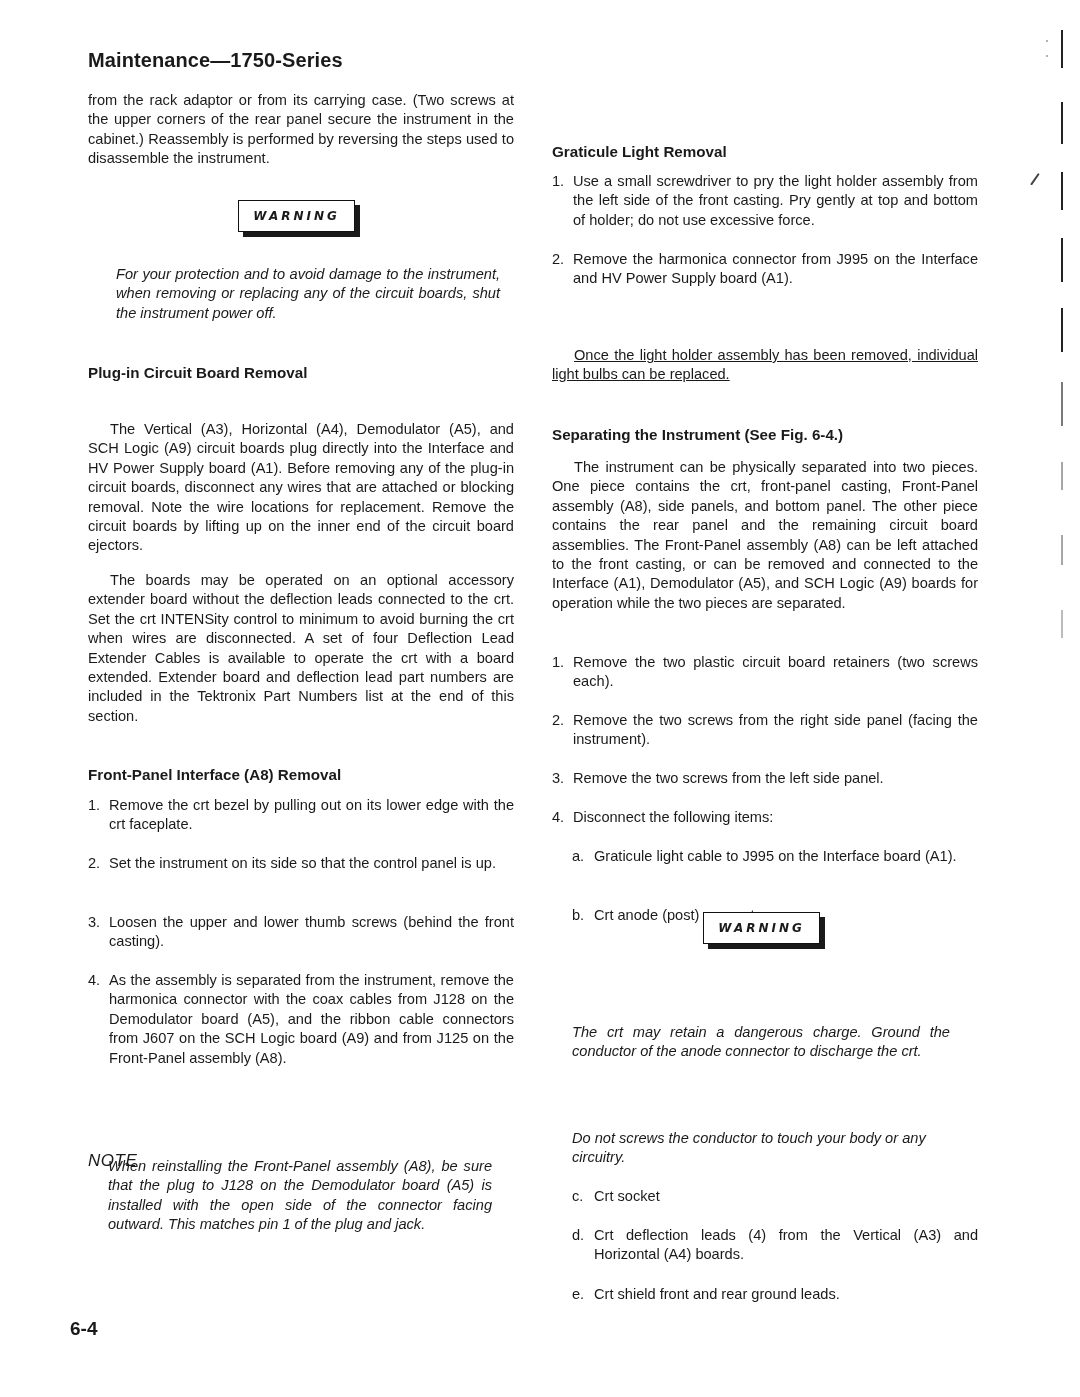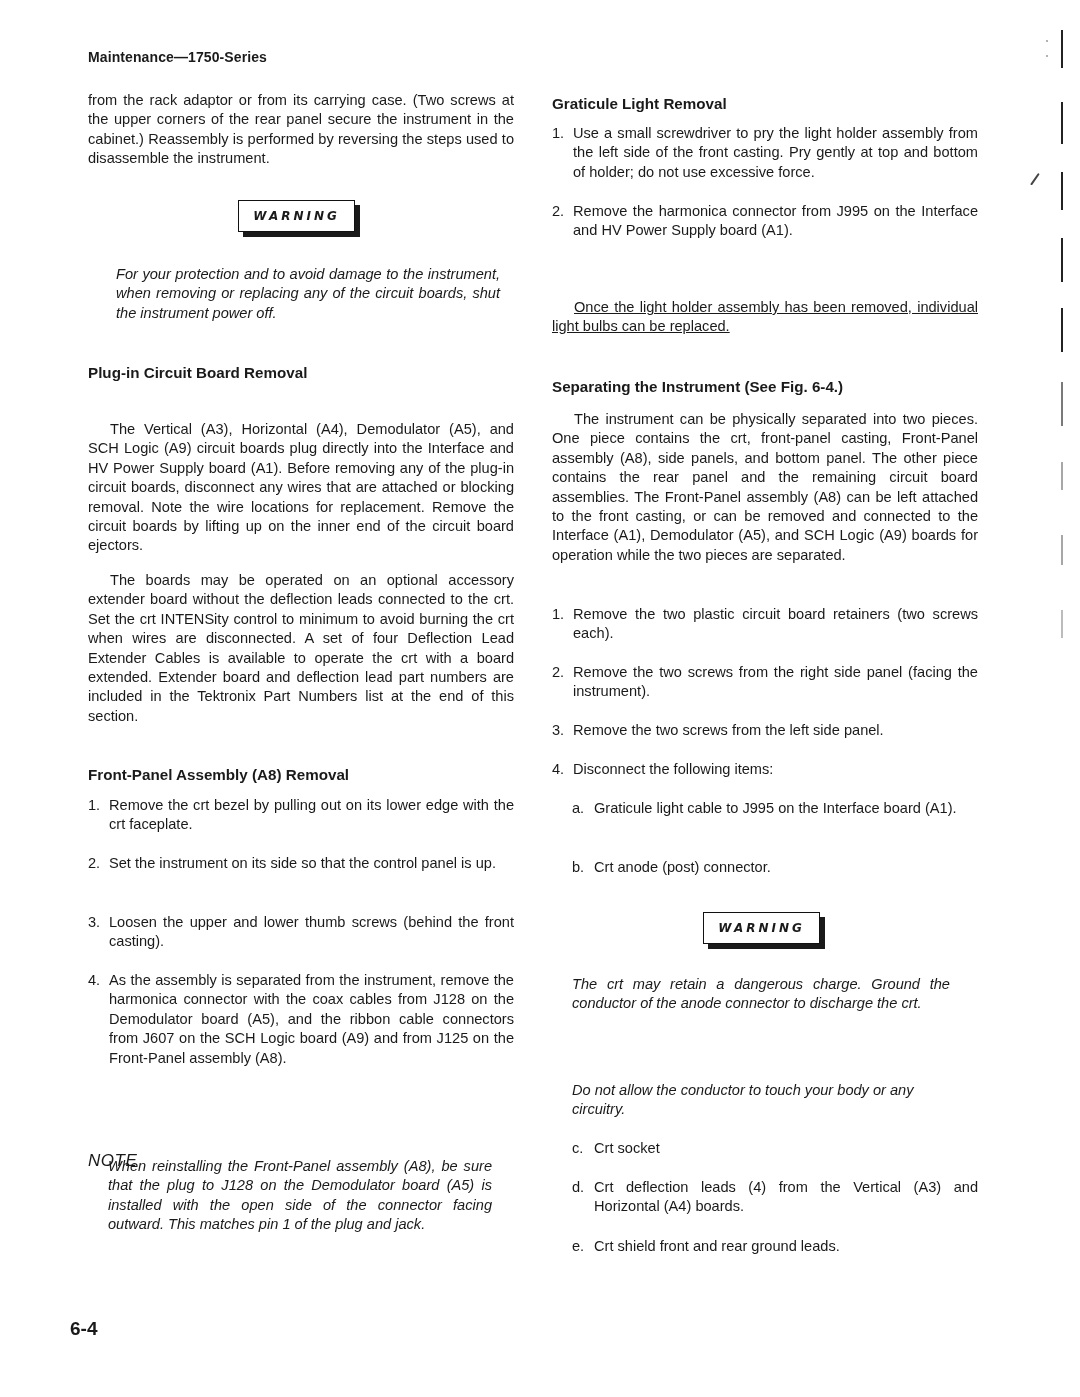--- a/index.html
+++ b/index.html
@@ -2,25 +2,25 @@
 <html><head>
   <meta charset="utf-8">
   <style>
     html, body { margin: 0; padding: 0; background: #ffffff; }
     body {
       width: 1080px; height: 1397px; position: relative; overflow: hidden;
       font-family: "Liberation Sans", sans-serif; color: #1a1a1a;
     }
     .abs { position: absolute; }
     .running-head {
-      left: 88px; top: 49px; font-size: 14px; font-weight: bold; letter-spacing: 0.1px;
+      left: 88px; top: 49px; font-size: 20px; font-weight: bold; letter-spacing: 0.1px;
     }
     .col { position: absolute; width: 426px; font-size: 14.6px; line-height: 19.4px; }
     .col.left { left: 88px; }
-    .col.right { left: 552px; }
+    .col.right { left: 552px; margin-top: 48px; }
     p { margin: 0; text-align: justify; }
     .indent { text-indent: 22px; }
     h2 {
       margin: 0; font-size: 15.2px; font-weight: bold; line-height: 20px;
     }
     .num-item { display: flex; }
     .num-item .num { width: 21px; flex: none; padding-left: 0; }
     .num-item .txt { flex: 1; text-align: justify; }
     .alpha-item { display: flex; padding-left: 20px; }
     .alpha-item .num { width: 22px; flex: none; }
@@ -62,21 +62,21 @@
   <h2>Plug-in Circuit Board Removal</h2>
 </div>
 <div class="col left" style="top:396px;margin-top:24px;">
   <p class="indent">The Vertical (A3), Horizontal (A4), Demodulator (A5), and SCH Logic (A9) circuit boards plug directly into the Interface and HV Power Supply board (A1). Before removing any of the plug-in circuit boards, disconnect any wires that are attached or blocking removal. Note the wire locations for replacement. Remove the circuit boards by lifting up on the inner end of the circuit board ejectors.</p>
 </div>
 <div class="col left" style="top:571px;">
   <p class="indent">The boards may be operated on an optional accessory extender board without the deflection leads connected to the crt. Set the crt INTENSity control to minimum to avoid burning the crt when wires are disconnected. A set of four Deflection Lead Extender Cables is available to operate the crt with a board extended. Extender board and deflection lead part numbers are included in the Tektronix Part Numbers list at the end of this section.</p>
 </div>
 
 <div class="col left" style="top:765px;">
-  <h2>Front-Panel Assembly (A8) Removal</h2>
+  <h2>Front-Panel Interface (A8) Removal</h2>
 </div>
 
 <div class="col left" style="top:796px;">
   <div class="num-item">
       <span class="num">1.</span>
       <span class="txt">Remove the crt bezel by pulling out on its lower edge with the crt faceplate.</span>
     </div>
 </div>
 <div class="col left" style="top:854px;">
   <div class="num-item">
@@ -169,21 +169,21 @@
 </div>
 
 <div class="warn-box" style="left:703px; top:912px;">
   <span>WARNING</span>
 </div>
 
 <div class="col right" style="top:975px; left:572px; width:378px;">
   <p class="italic">The crt may retain a dangerous charge. Ground the conductor of the anode connector to discharge the crt.</p>
 </div>
 <div class="col right" style="top:1081px; left:572px; width:378px;">
-  <p class="italic" style="text-align:left;">Do not allow the conductor to touch your body or any circuitry.</p>
+  <p class="italic" style="text-align:left;">Do not screws the conductor to touch your body or any circuitry.</p>
 </div>
 
 <div class="col right" style="top:1139px;">
   <div class="alpha-item">
       <span class="num">c.</span>
       <span class="txt">Crt socket</span>
     </div>
 </div>
 <div class="col right" style="top:1178px;">
   <div class="alpha-item">

